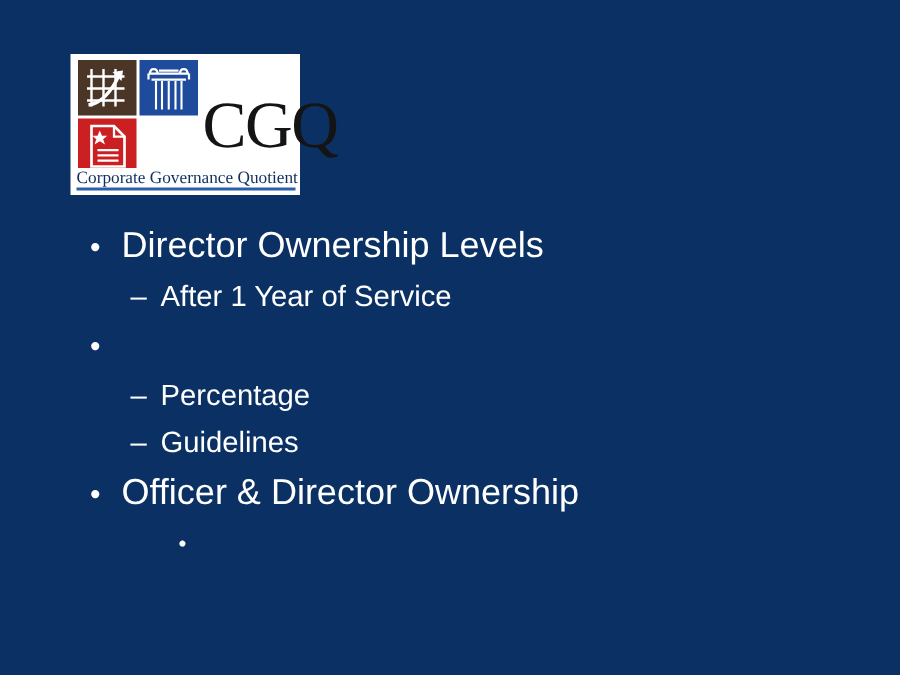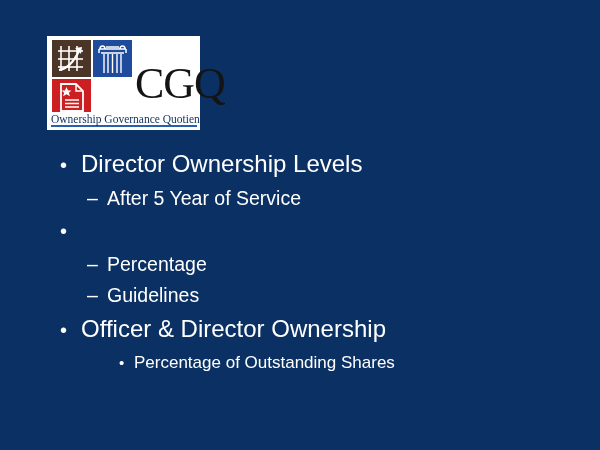--- a/index.html
+++ b/index.html
@@ -199,34 +199,34 @@
           </g>
         </svg>
       </div>
 
       <div class="tile white"></div>
     </div>
 
     <div class="cgq-text">CGQ</div>
 
     <div class="tagline-bar"></div>
-    <div class="tagline">Ownership Governance Quotient</div>
+    <div class="tagline">Corporate Governance Quotient</div>
   </div>
 
 
   <div id="body">
 
     <div class="line lvl1">
       <span class="marker">•</span>
       <span class="txt">Director Ownership Levels</span>
     </div>
 
     <div class="line lvl2">
       <span class="marker">–</span>
-      <span class="txt">After 5 Year of Service</span>
+      <span class="txt">After 1 Year of Service</span>
     </div>
 
     <div class="line lvl1">
       <span class="marker">•</span>
     </div>
 
     <div class="line lvl2">
       <span class="marker">–</span>
       <span class="txt">Percentage</span>
     </div>
@@ -236,17 +236,16 @@
       <span class="txt">Guidelines</span>
     </div>
 
     <div class="line lvl1">
       <span class="marker">•</span>
       <span class="txt">Officer &amp; Director Ownership</span>
     </div>
 
     <div class="line lvl3">
       <span class="marker">•</span>
-      <span class="txt">Percentage of Outstanding Shares</span>
     </div>
 
   </div>
 </div>
 
 </body></html>

